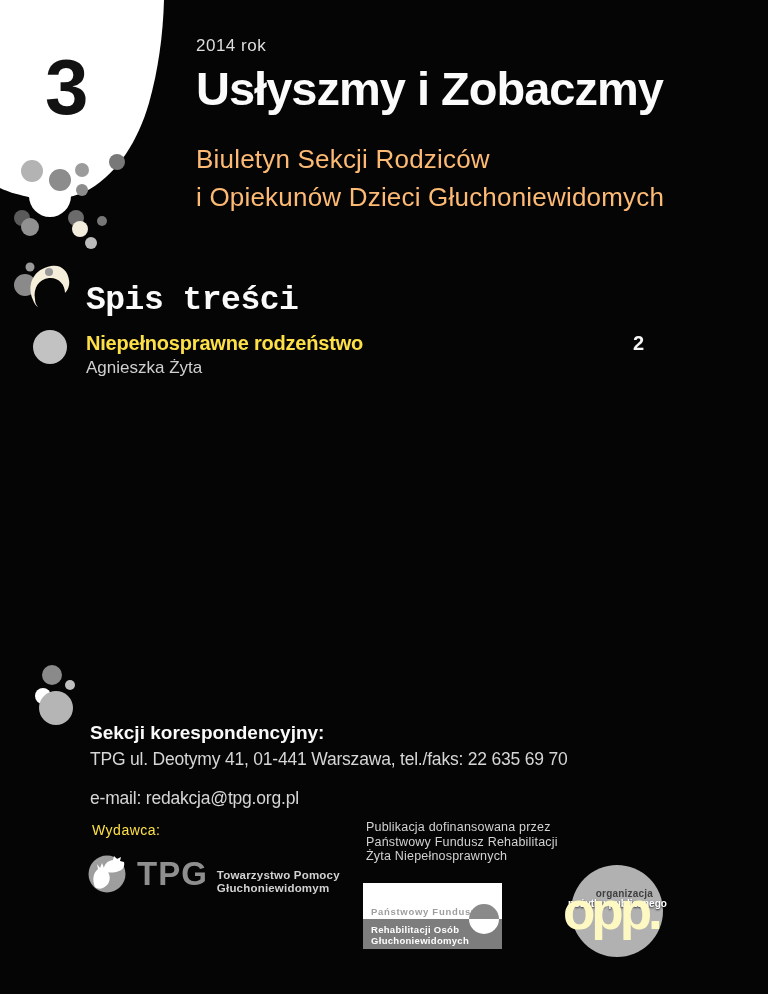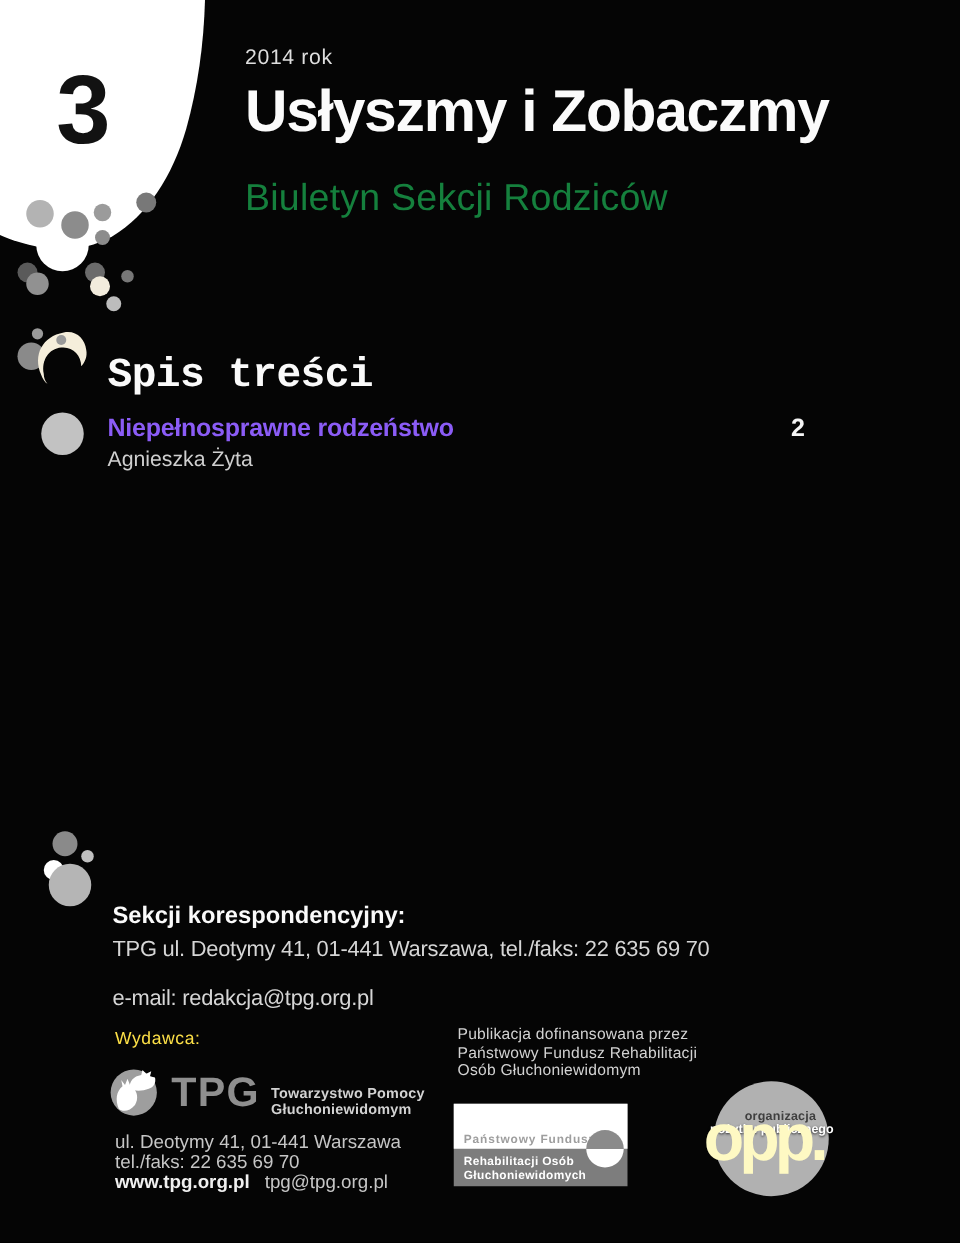--- a/index.html
+++ b/index.html
@@ -38,23 +38,23 @@
     margin-top: 9px;
     font-size: 47px;
     line-height: 48px;
     font-weight: bold;
     color: #fbfbfb;
     letter-spacing: -1px;
     white-space: nowrap;
   }
   .masthead .subtitle {
     margin-top: 27px;
-    font-size: 30px;
+    font-size: 26px;
     line-height: 38px;
-    color: #15803d;
+    color: #fdba74;
     letter-spacing: 0.2px;
   }
 
   
   .toc { position: absolute; left: 86px; top: 282px; width: 558px; }
   .toc-heading {
     font-size: 33px;
     font-weight: bold;
     color: #fafafa;
     letter-spacing: -0.5px;
@@ -63,21 +63,21 @@
   .toc-entry {
     margin-top: 13px;
     display: flex;
     justify-content: space-between;
     align-items: baseline;
     cursor: pointer;
   }
   .toc-entry-title {
     font-size: 20px;
     font-weight: bold;
-    color: #8b5cf6;
+    color: #fde047;
     letter-spacing: -0.2px;
   }
   .toc-entry-page {
     font-size: 20px;
     font-weight: bold;
     color: #f5f5f5;
   }
   .toc-entry-author {
     margin-top: 3px;
     font-size: 17px;
@@ -225,20 +225,21 @@
     <circle cx="50" cy="347" r="17" fill="#c2c2c2"></circle>
   </svg>
 
   <div class="issue-number">3</div>
 
   <div class="masthead">
     <div class="year">2014 rok</div>
     <h1 class="title">Usłyszmy i Zobaczmy</h1>
     <div class="subtitle">
       <div>Biuletyn Sekcji Rodziców</div>
+      <div>i Opiekunów Dzieci Głuchoniewidomych</div>
     </div>
   </div>
 
   <div class="toc">
     <h2 class="toc-heading">Spis treści</h2>
     <div class="toc-entry">
       <span class="toc-entry-title">Niepełnosprawne rodzeństwo</span>
       <span class="toc-entry-page">2</span>
     </div>
     <div class="toc-entry-author">Agnieszka Żyta</div>
@@ -264,34 +265,26 @@
         <circle cx="19" cy="20" r="18.5" fill="#9e9e9e"></circle>
         <path fill="#ffffff" d="M 16,17 C 15,11 19,7 25,6 L 26,2 L 29,5 L 33,3 L 32,7 L 36,8 C 37,12 35,16 31,17 C 26,19 19,19 16,17 Z"></path>
         <path fill="#ffffff" d="M 7,33 C 4,26 5,19 10,15 L 9,10 L 12,14 L 14,9 L 16,14 L 19,11 L 18,16 C 22,19 23,25 20,30 C 16,35 10,36 7,33 Z"></path>
       </svg>
       <div class="tpg-acronym">TPG</div>
       <div class="tpg-name">
         <div>Towarzystwo Pomocy</div>
         <div>Głuchoniewidomym</div>
       </div>
     </div>
-    <div class="pub-address">
-      <div>ul. Deotymy 41, 01-441 Warszawa</div>
-      <div>tel./faks: 22 635 69 70</div>
-      <div class="pub-address-row">
-        <span class="pub-website">www.tpg.org.pl</span>
-        <span class="pub-email">tpg@tpg.org.pl</span>
-      </div>
-    </div>
   </div>
 
   <div class="funding">
     <div class="funding-line">Publikacja dofinansowana przez</div>
     <div class="funding-line">Państwowy Fundusz Rehabilitacji</div>
-    <div class="funding-line">Osób Głuchoniewidomym</div>
+    <div class="funding-line">Żyta Niepełnosprawnych</div>
     <div class="pfron-logo">
       <div class="pfron-top"></div>
       <div class="pfron-top-text">Państwowy Fundusz</div>
       <div class="pfron-circle"></div>
       <div class="pfron-bottom-text">
         <div>Rehabilitacji Osób</div>
         <div>Głuchoniewidomych</div>
       </div>
     </div>
   </div>

